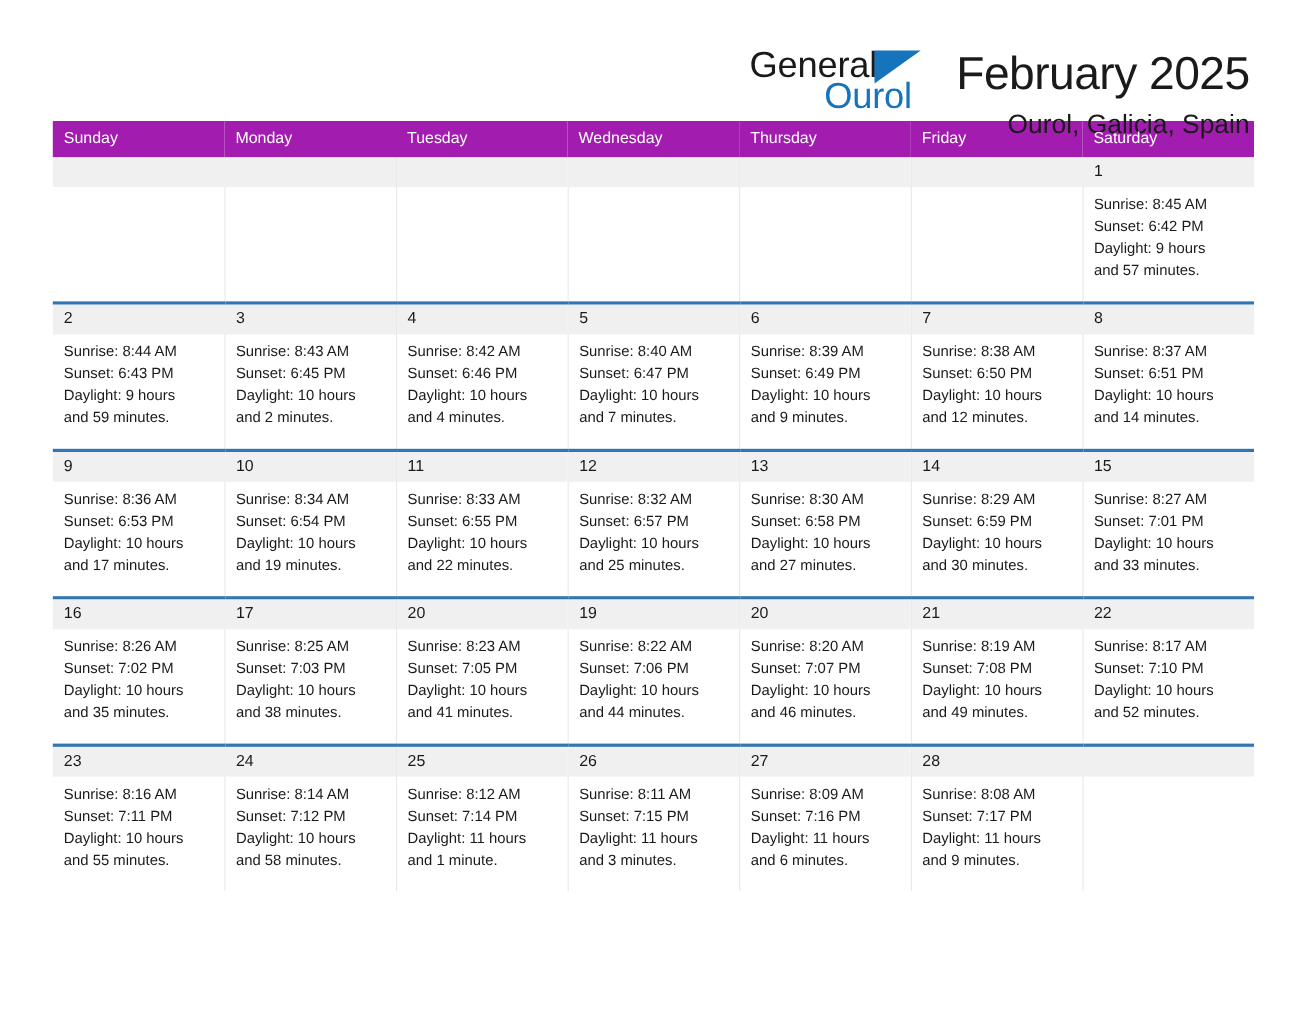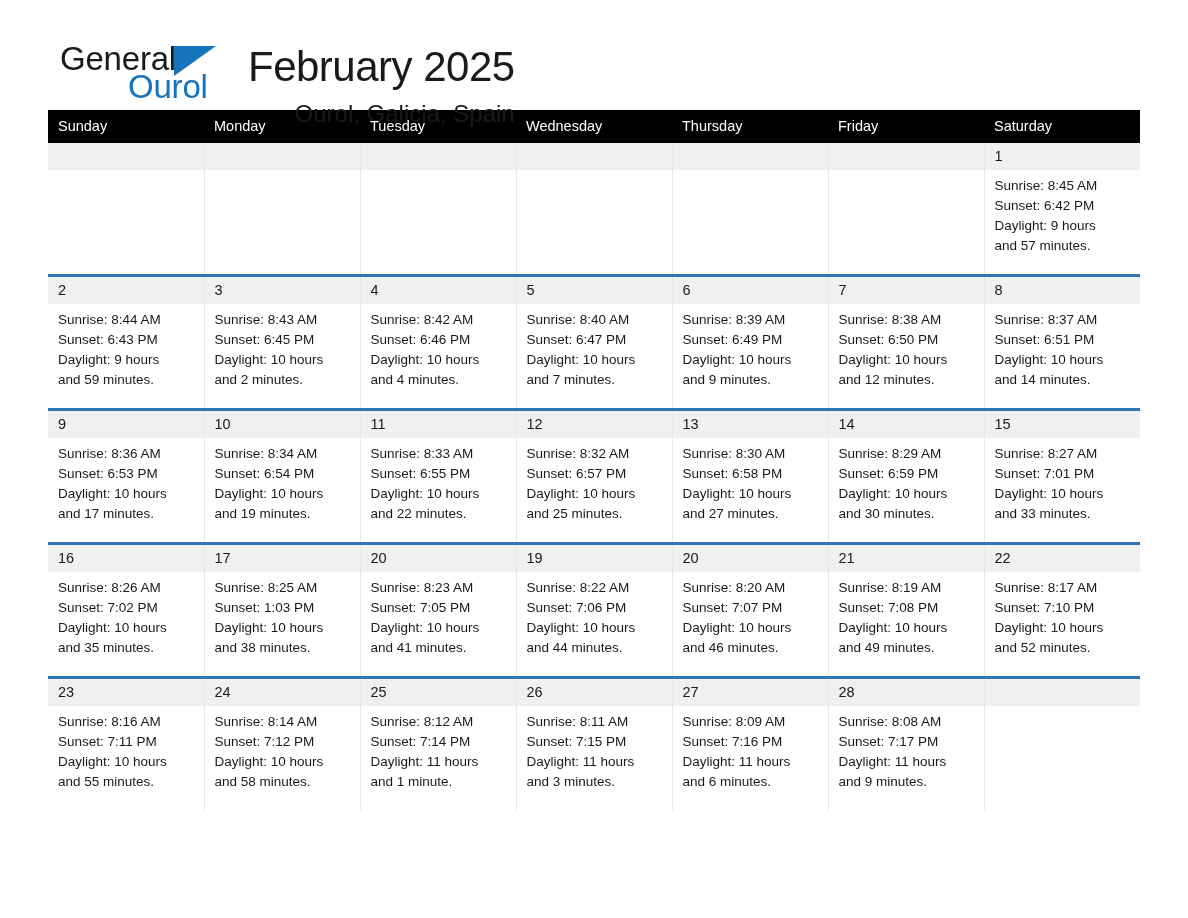--- a/index.html
+++ b/index.html
@@ -19,21 +19,21 @@
     width: 1188px;
     height: 918px;
     box-sizing: border-box;
     padding: 0 48px;
   }
 
   
   .header {
     display: flex;
     align-items: flex-start;
-    justify-content: flex-start;
+    justify-content: flex-end;
     padding-top: 42px;
     height: 110px;
     box-sizing: border-box;
   }
   .brand {
     position: relative;
     width: 200px;
     height: 80px;
     padding-left: 12px;
     box-sizing: border-box;
@@ -86,21 +86,21 @@
 
   
   .calendar {
     width: 1092px;
     border-collapse: collapse;
     table-layout: fixed;
   }
   .calendar col { width: 156px; }
 
   .dow-row th {
-    background: #000000;
+    background: #a21caf;
     color: #ffffff;
     font-size: 14.5px;
     font-weight: normal;
     text-align: left;
     padding: 6px 0 7px 10px;
     height: 20px;
     vertical-align: middle;
   }
 
   .week-row > td {
@@ -390,21 +390,21 @@
                 <div>Daylight: 10 hours</div>
                 <div>and 35 minutes.</div>
               </div>
             </div>
           </td>
           <td>
             <div class="cell-inner">
               <div class="date-strip">17</div>
               <div class="cell-body">
                 <div>Sunrise: 8:25 AM</div>
-                <div>Sunset: 1:03 PM</div>
+                <div>Sunset: 7:03 PM</div>
                 <div>Daylight: 10 hours</div>
                 <div>and 38 minutes.</div>
               </div>
             </div>
           </td>
           <td>
             <div class="cell-inner">
               <div class="date-strip">20</div>
               <div class="cell-body">
                 <div>Sunrise: 8:23 AM</div>

